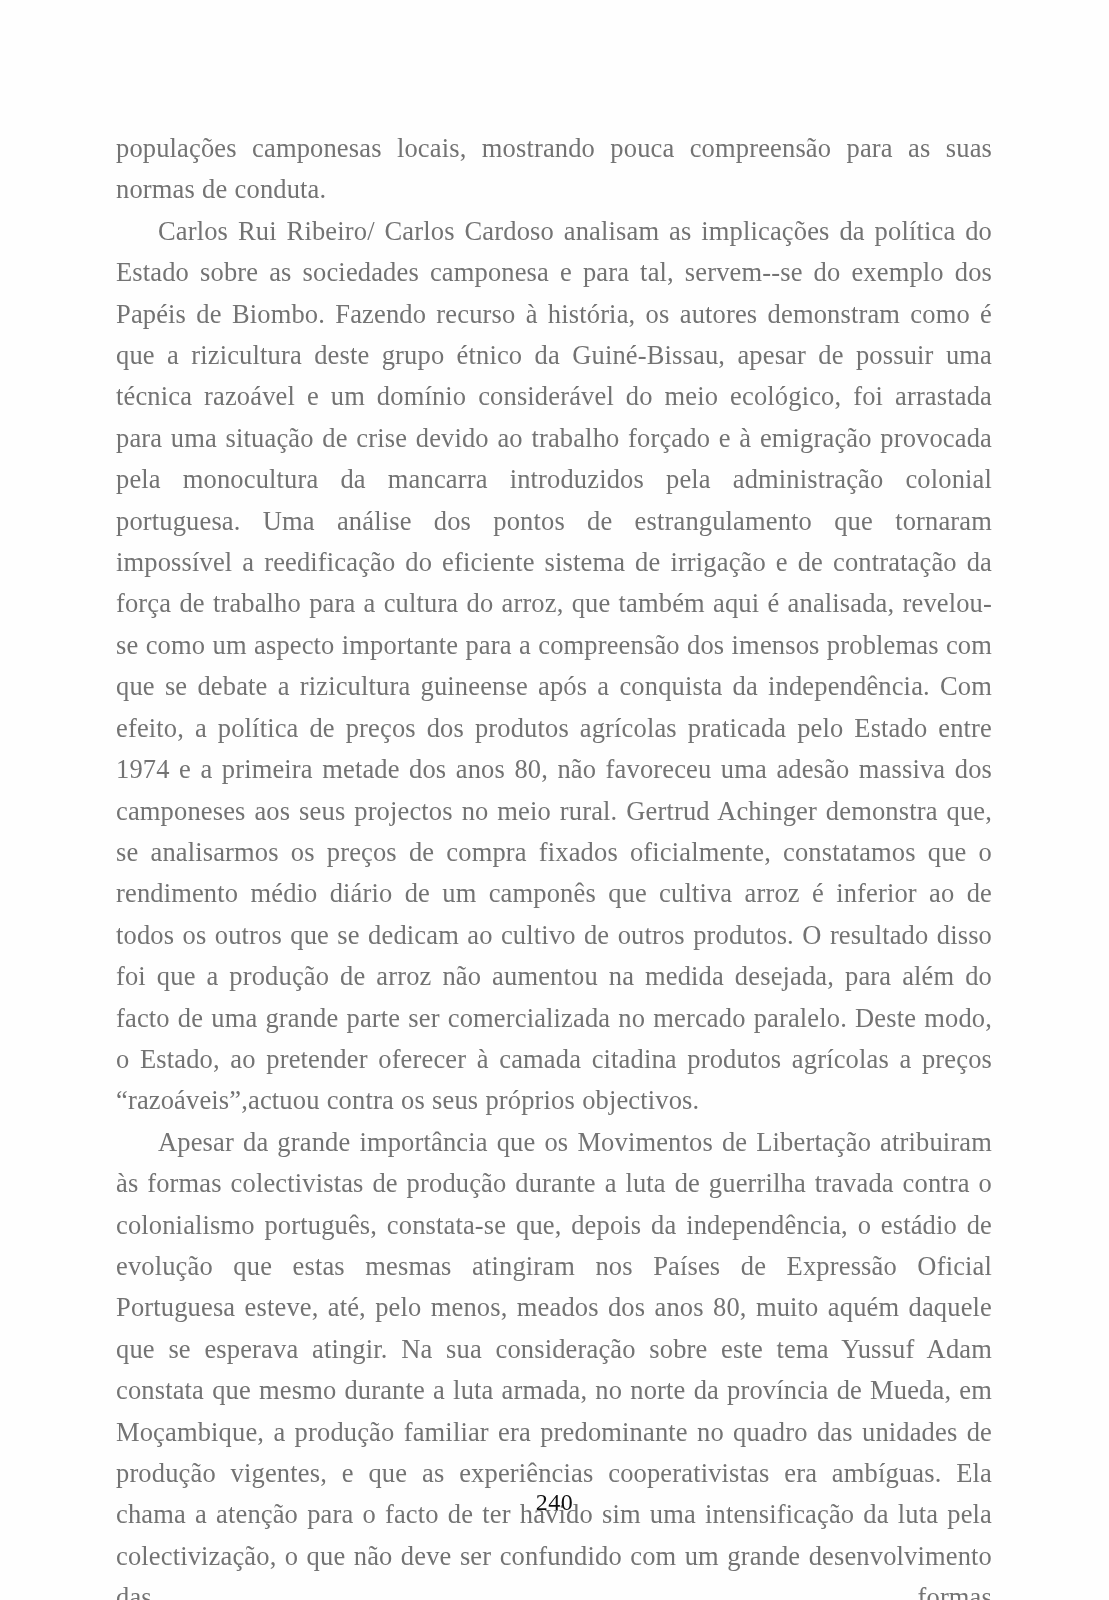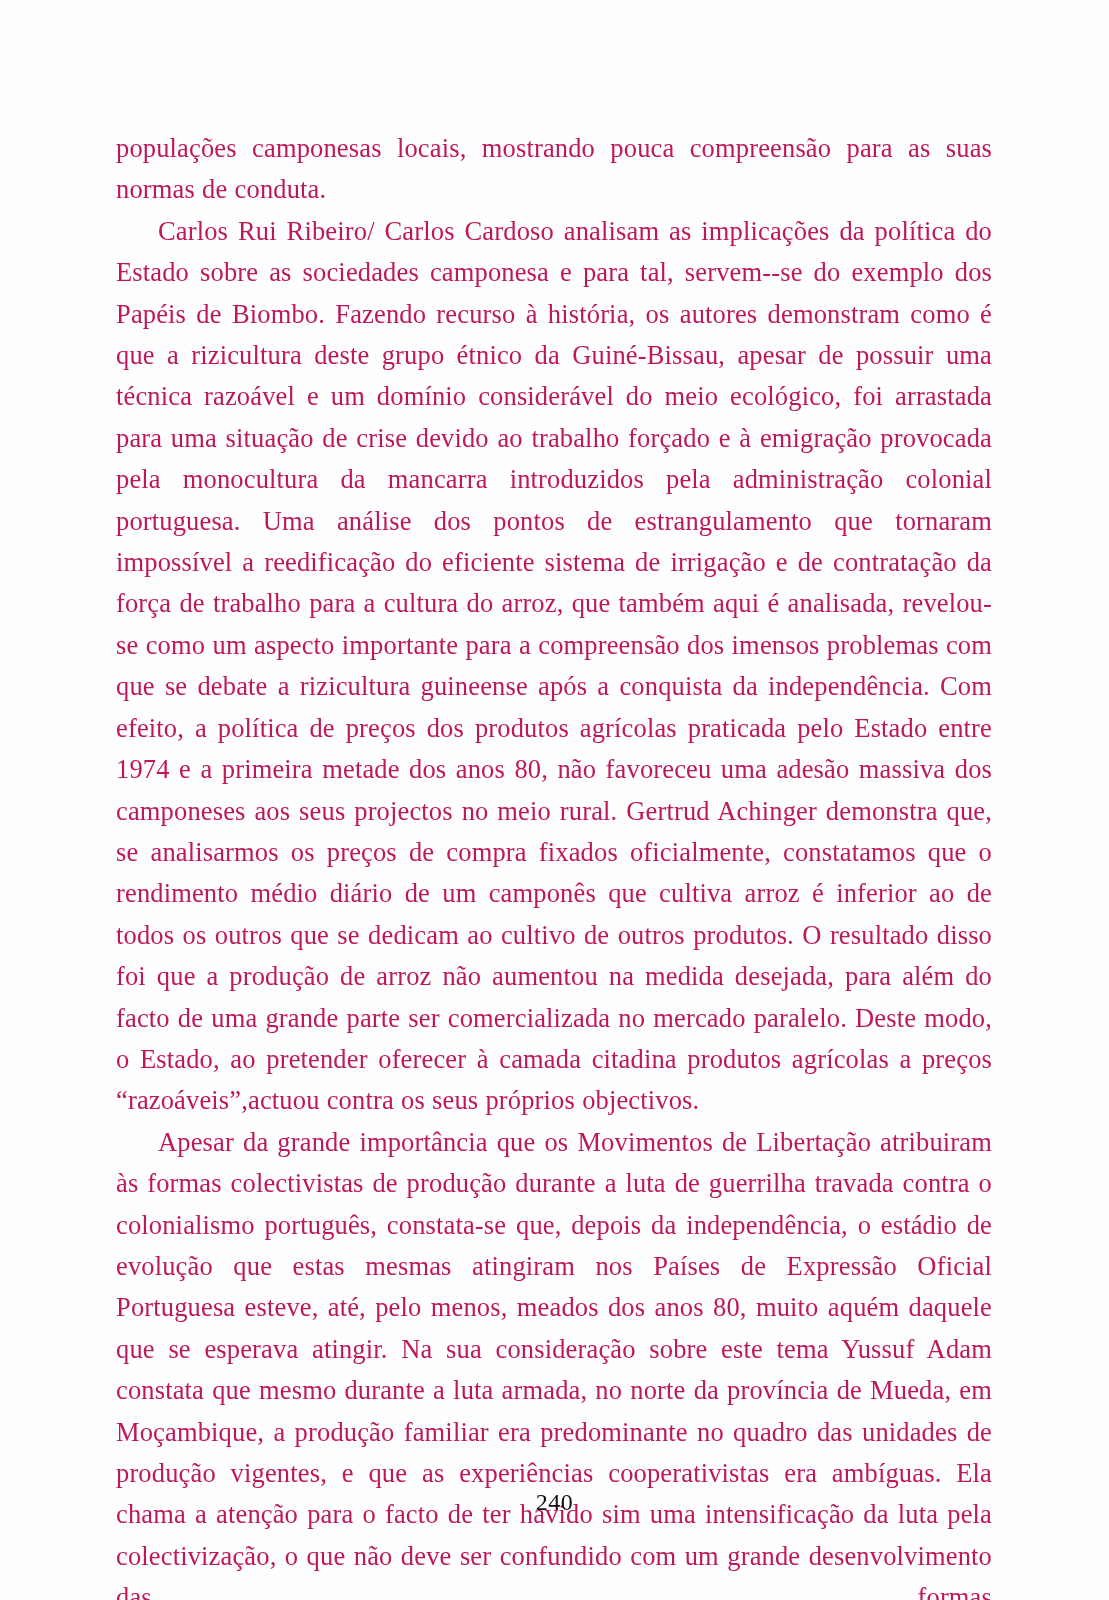--- a/index.html
+++ b/index.html
@@ -28,21 +28,21 @@
     top: 128px;
     width: 876px;
   }
 
   .para {
     margin: 0;
     text-align: justify;
     text-justify: inter-word;
     font-size: 26.5px;
     line-height: 41.4px;
-    color: #be185d;
+    color: #737373;
     letter-spacing: 0.15px;
     word-spacing: 0.4px;
     -webkit-font-smoothing: none;
   }
 
   .para.indent {
     text-indent: 42px;
   }
 
   

